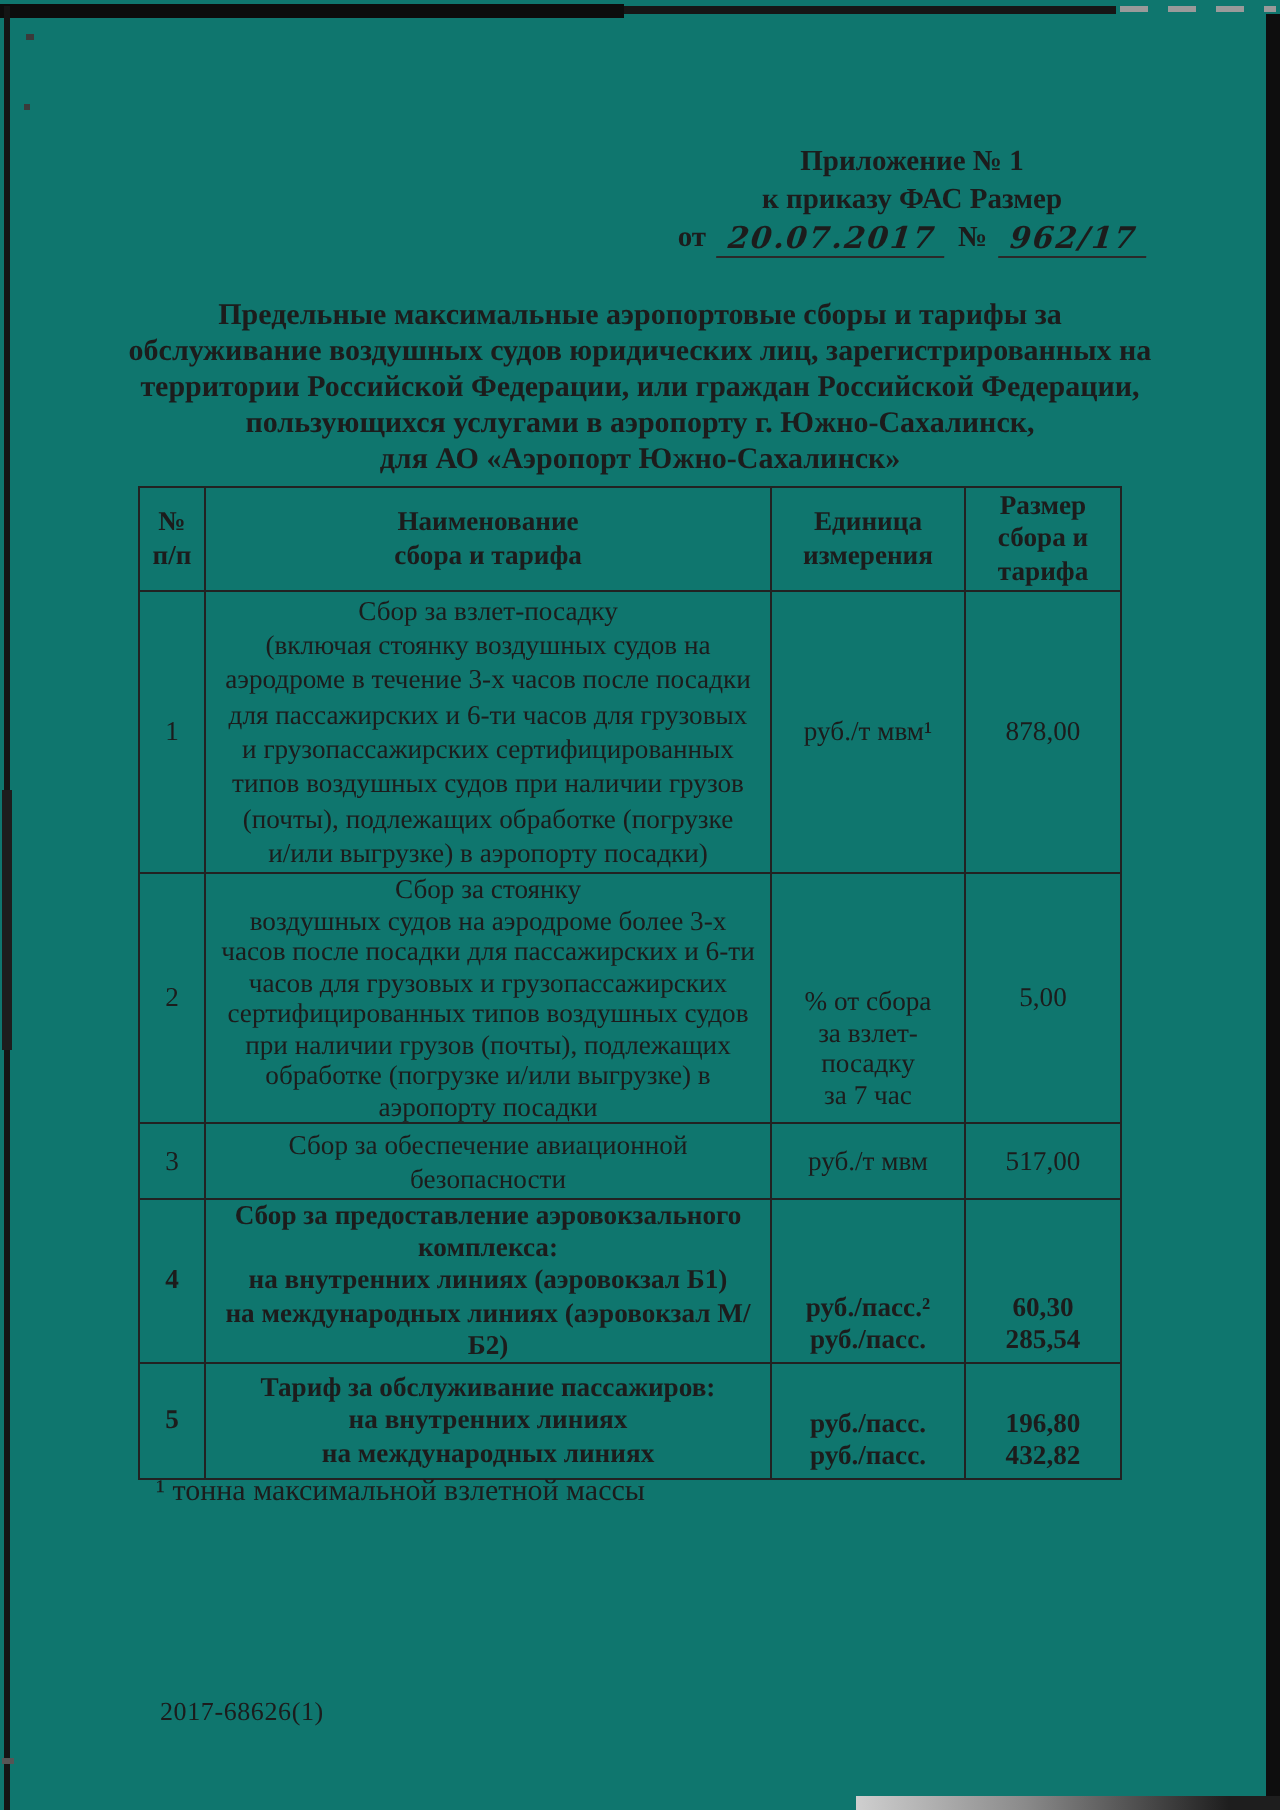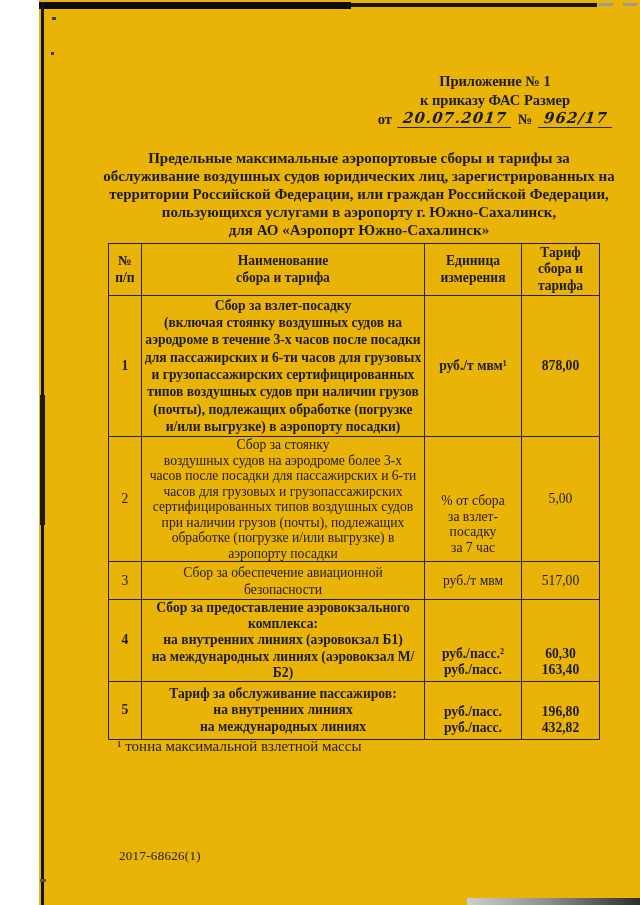--- a/index.html
+++ b/index.html
@@ -2,42 +2,42 @@
 <html lang="ru"><head>
 <meta charset="utf-8">
 <style>
   html,body{margin:0;padding:0;}
   body{
     width:640px;height:905px;position:relative;overflow:hidden;
     background:#ffffff;
     font-family:"Liberation Serif","DejaVu Serif",serif;
     color:#1c1c1c;
   }
-  .page{position:absolute;inset:0;background:#eab308;overflow:hidden;margin-left:39px;}
+  .page{position:absolute;inset:0;background:#0f766e;overflow:hidden;}
 
   
   .scan{position:absolute;}
   .scan-top{left:0;top:3px;width:558px;height:4px;background:#161616;}
   .scan-top::before{content:"";position:absolute;left:0;top:-1px;width:312px;height:7px;background:#0c0c0c;}
   .scan-top-dashes{left:560px;top:3px;width:78px;height:3px;
     background:repeating-linear-gradient(to right,#9a9a9a 0 14px,transparent 14px 24px);}
   .scan-left{left:2px;top:3px;width:3px;height:902px;background:#141414;}
   .scan-left::after{content:"";position:absolute;left:-1px;top:392px;width:5px;height:130px;background:#1d1d1d;}
   .scan-right{left:633px;top:7px;width:7px;height:898px;background:#0e0e0e;}
   .scan-bottom{left:428px;top:898px;width:212px;height:7px;
     background:linear-gradient(to right,#cfcfcf,#8a8a8a 40%,#1e1e1e 88%);}
   .speck{position:absolute;background:#3a3a3a;}
   .speck-1{left:13px;top:17px;width:4px;height:3px;}
   .speck-2{left:12px;top:52px;width:3px;height:3px;}
   .speck-3{left:1px;top:879px;width:6px;height:3px;background:#555;}
 
   
   .appendix{position:absolute;left:348px;top:72px;width:216px;
     text-align:center;font-size:14.5px;line-height:18.5px;font-weight:600;}
-  .app-order{display:flex;justify-content:center;align-items:center;gap:6px;margin-top:1px;}
+  .app-order{display:flex;justify-content:center;align-items:flex-end;gap:6px;margin-top:1px;}
   .handwritten{
     font-family:"DejaVu Serif",serif;font-style:italic;font-weight:700;
     border-bottom:1.5px solid #2a2a2a;padding:0 5px 1px;letter-spacing:1px;
     display:inline-block;transform:skewX(-6deg);font-size:15px;line-height:16px;
   }
 
   
   .doc-title{position:absolute;left:38px;top:149px;width:564px;
     text-align:center;font-weight:700;font-size:15px;line-height:18px;}
 
@@ -48,21 +48,21 @@
     border:1.4px solid #222;padding:0 1px;overflow:hidden;}
   .tariff-table th{font-weight:700;line-height:16.5px;vertical-align:middle;}
   .tariff-table td{text-align:center;vertical-align:middle;}
   .preline{white-space:pre-line;}
   tr.rh{height:52px;}
   tr.r1{height:141px;}
   tr.r2{height:123px;}
   tr.r3{height:38px;}
   tr.r4{height:65px;}
   tr.r5{height:58px;}
-  tr.r1 td{line-height:17.3px;font-weight:bold;}
+  tr.r1 td{line-height:17.3px;}
   tr.r2 td{line-height:15.5px;}
   tr.r3 td{line-height:17px;}
   tr.r4 td,tr.r5 td{line-height:16.2px;font-weight:bold;}
   tr.r2 td.unit{vertical-align:bottom;padding-bottom:6px;}
   tr.r4 td.unit,tr.r4 td.val,tr.r5 td.unit,tr.r5 td.val{
     vertical-align:bottom;padding-bottom:3px;}
 
   
   .footnotes{position:absolute;left:78px;top:735px;font-size:15px;line-height:23px;}
   .doc-code{position:absolute;left:80px;top:848px;font-size:13px;letter-spacing:.3px;}
@@ -106,21 +106,21 @@
       <col style="width:78px">
     </colgroup>
     <thead>
       <tr class="rh">
         <th class="preline">№
 п/п</th>
         <th class="preline">Наименование
 сбора и тарифа</th>
         <th class="preline">Единица
 измерения</th>
-        <th class="preline">Тариф
+        <th class="preline">Размер
 сбора и
 тарифа</th>
       </tr>
     </thead>
     <tbody>
       <tr class="r1">
         <td class="num">1</td>
         <td class="name preline">Сбор за взлет-посадку
 (включая стоянку воздушных судов на
 аэродроме в течение 3-х часов после посадки
@@ -157,21 +157,21 @@
       </tr>
       <tr class="r4">
         <td class="num">4</td>
         <td class="name preline">Сбор за предоставление аэровокзального
 комплекса:
 на внутренних линиях (аэровокзал Б1)
 на международных линиях (аэровокзал М/Б2)</td>
         <td class="unit preline">руб./пасс.²
 руб./пасс.</td>
         <td class="val preline">60,30
-163,40</td>
+285,54</td>
       </tr>
       <tr class="r5">
         <td class="num">5</td>
         <td class="name preline">Тариф за обслуживание пассажиров:
 на внутренних линиях
 на международных линиях</td>
         <td class="unit preline">руб./пасс.
 руб./пасс.</td>
         <td class="val preline">196,80
 432,82</td>

